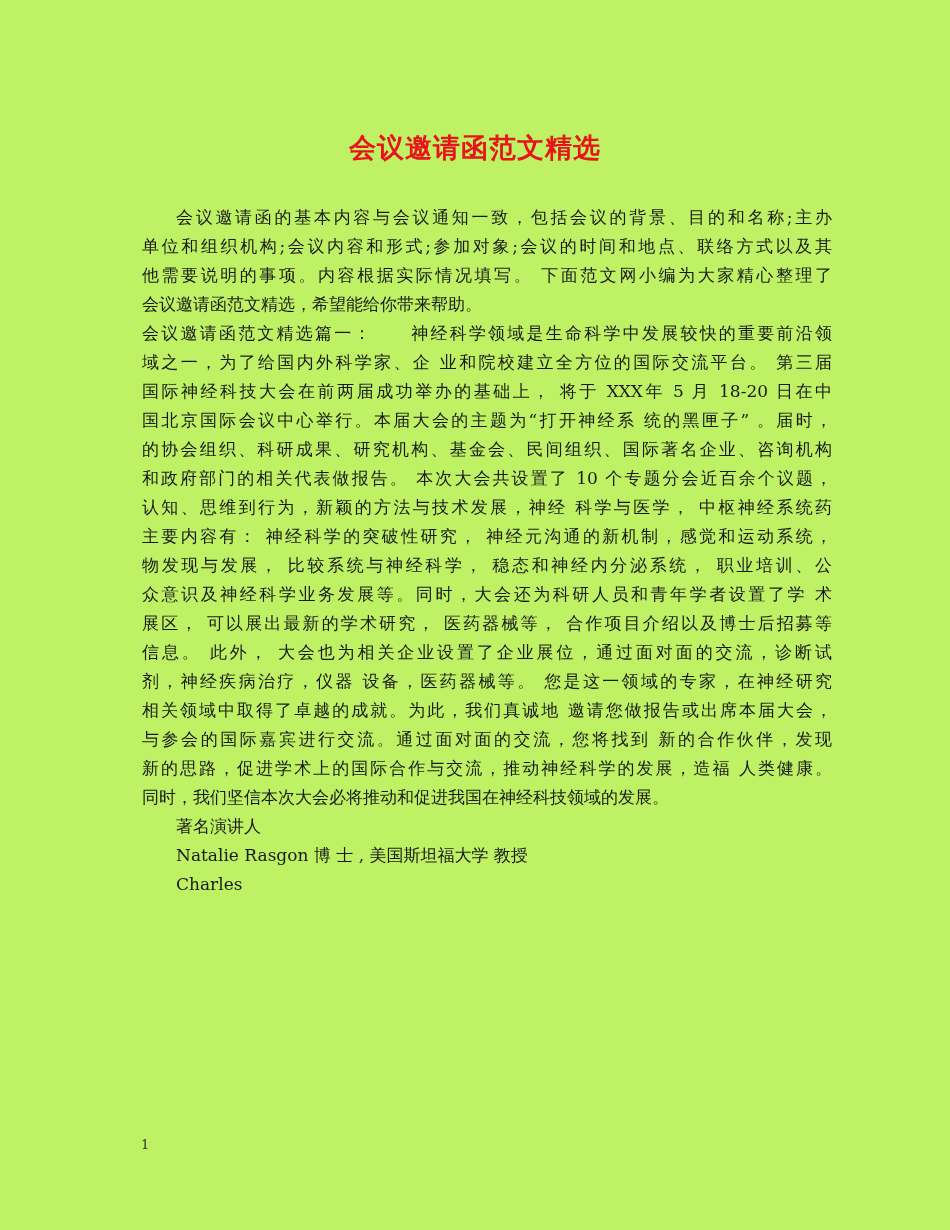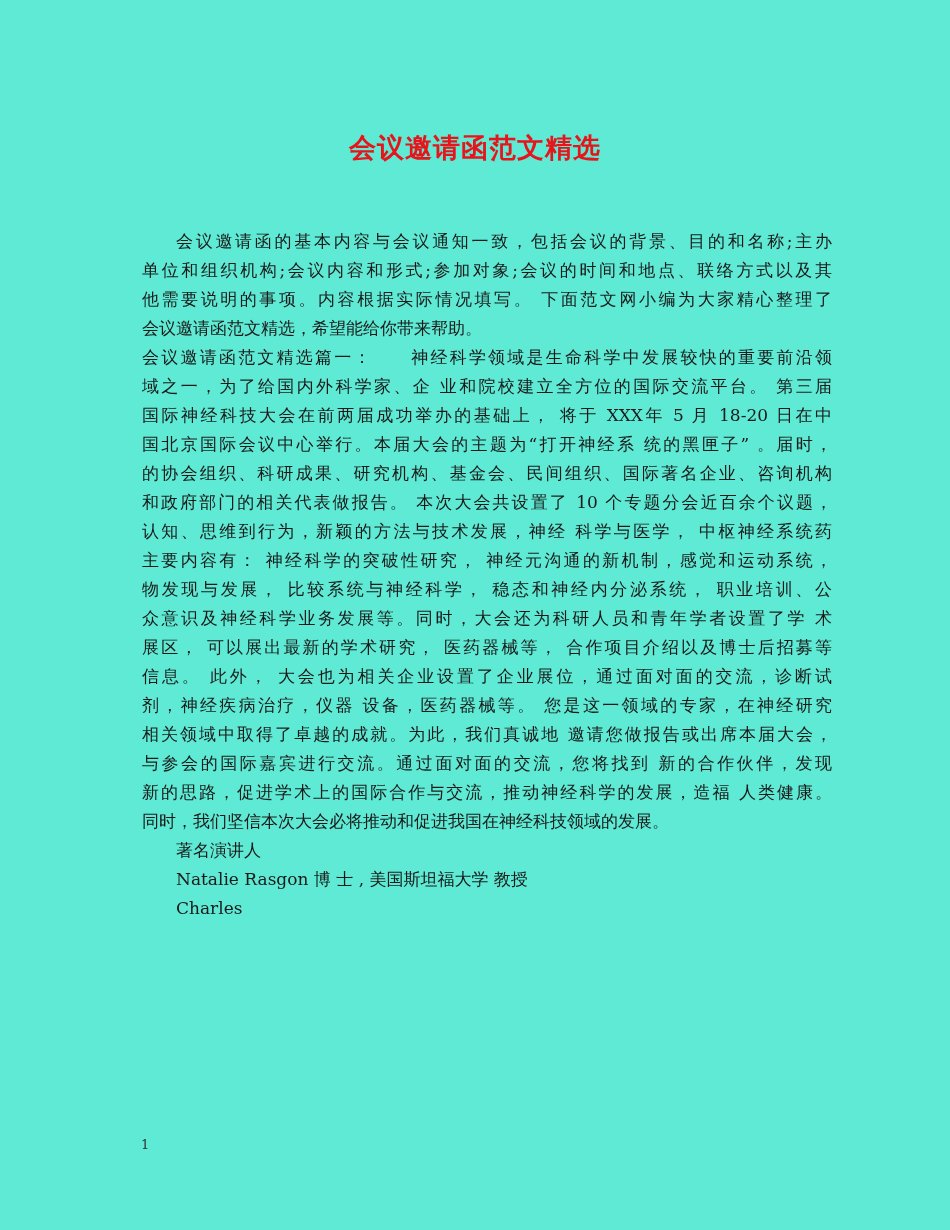--- a/index.html
+++ b/index.html
@@ -12,42 +12,41 @@
     height: 1230px;
     position: relative;
     overflow: hidden;
     font-family: "DejaVu Serif", "Liberation Serif", serif;
     color: #1a1a1a;
   }
   .page {
     position: absolute;
     left: 0; top: 0;
     width: 950px; height: 1230px;
-    background: #5eead4;
+    background: #bef264;
   }
   .title {
     position: absolute;
     top: 130px;
     left: 0;
     width: 950px;
     text-align: center;
     font-size: 27px;
     font-weight: bold;
     color: #e8141b;
     letter-spacing: 1px;
     font-family: "DejaVu Sans", "Liberation Sans", sans-serif;
   }
   .body-text {
     position: absolute;
     left: 142px;
     top: 203px;
     width: 690px;
     font-size: 17px;
     line-height: 29px;
-    margin-top: 24px;
   }
   .line {
     height: 29px;
     white-space: nowrap;
     overflow: visible;
     text-align: justify;
     text-align-last: justify;
   }
   .line.last {
     text-align-last: left;

